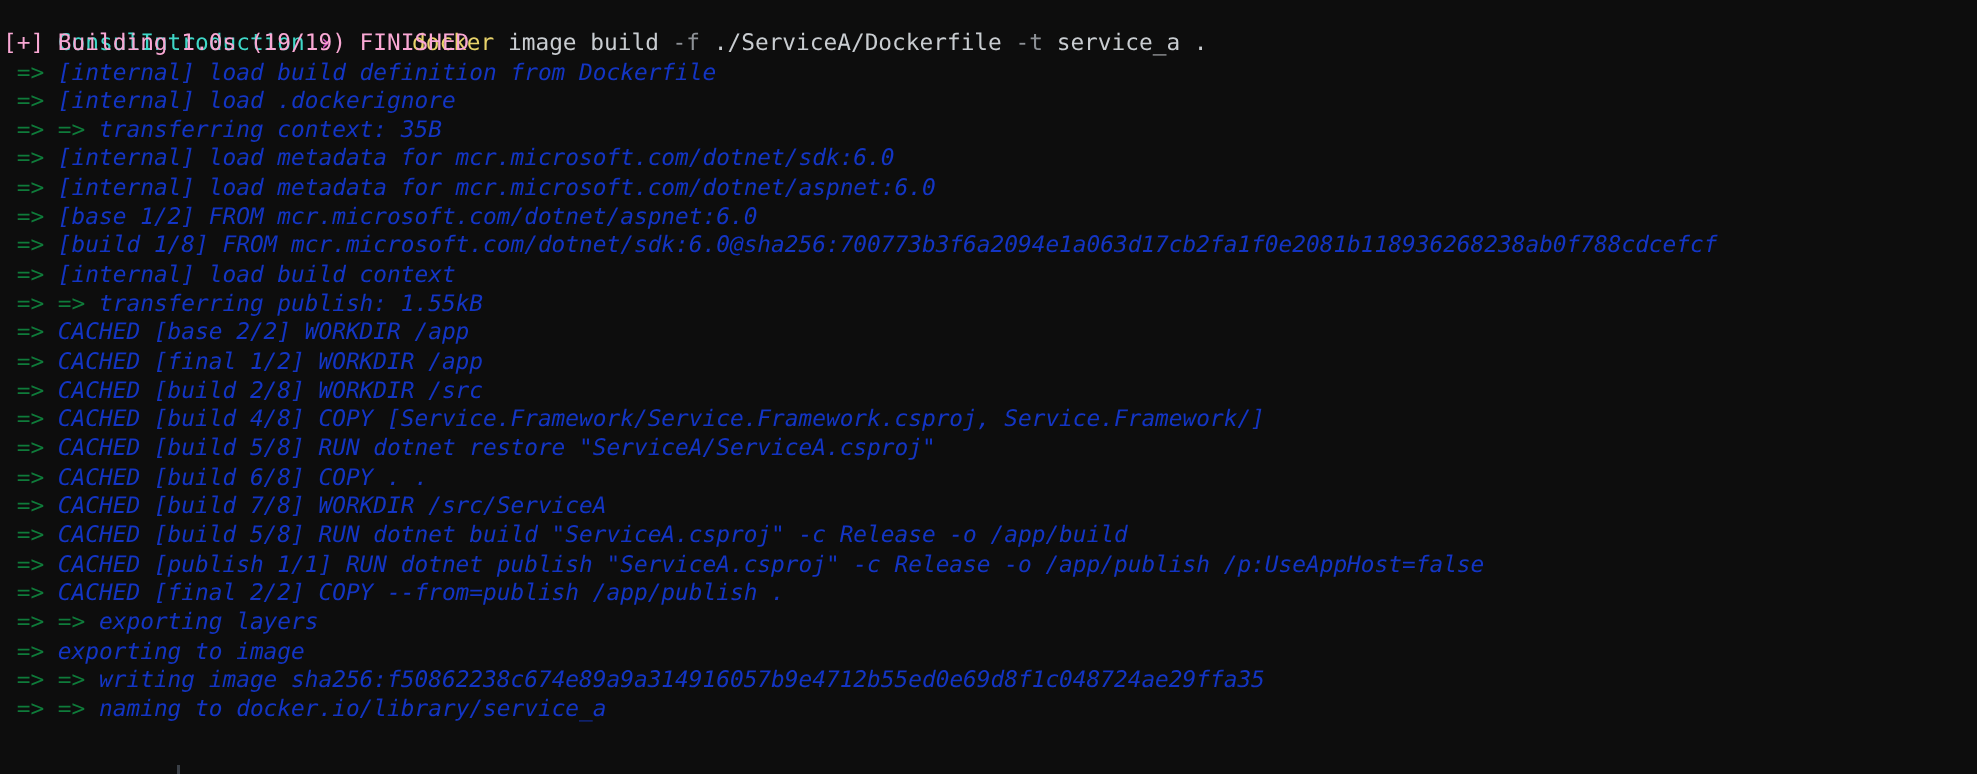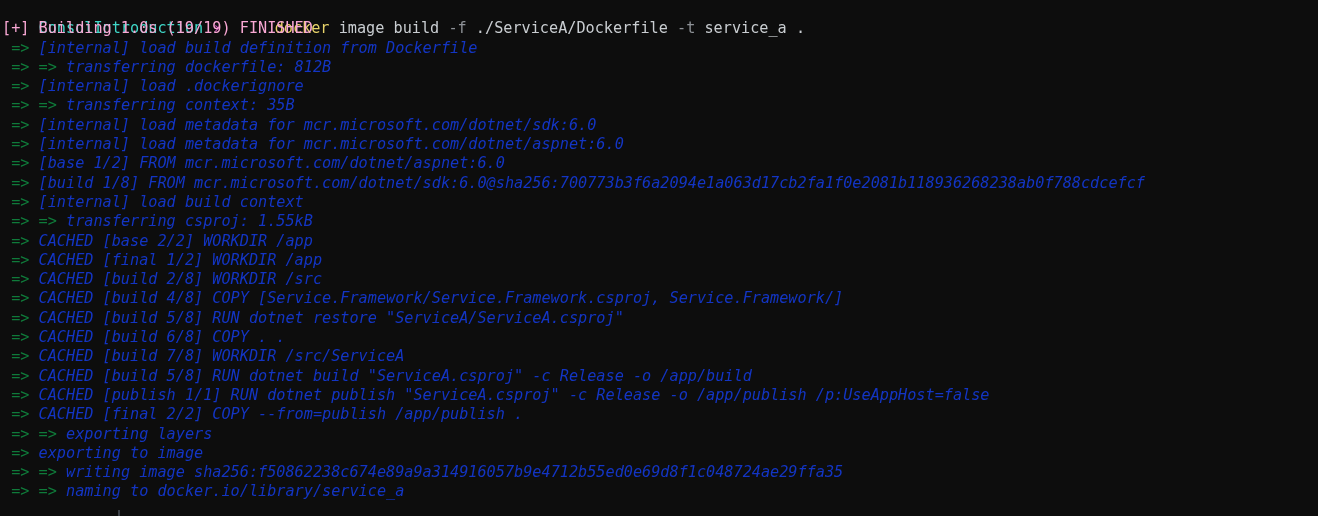--- a/index.html
+++ b/index.html
@@ -56,29 +56,28 @@
 <div id="terminal">
 
   <div class="line">
     <span class="seg c-dir">ConsulIntroduction</span><span class="seg c-arg"> </span><span class="seg c-chevron">›</span><span class="seg c-arg"> </span><span class="seg c-cmd">docker</span><span class="seg" id="prompt-args"><span class="seg c-arg"> image</span><span class="seg c-arg"> build</span><span class="seg c-flag"> -f</span><span class="seg c-arg"> ./ServiceA/Dockerfile</span><span class="seg c-flag"> -t</span><span class="seg c-arg"> service_a</span><span class="seg c-arg"> .</span></span>
   </div>
 
   <div class="line c-status">[+] Building 1.0s (19/19) FINISHED</div>
 
   <div id="build-log">
       <div class="line"><span class="seg c-arrow"> =&gt; </span><span class="seg c-body">[internal] load build definition from Dockerfile</span></div>
-      <div class="line"><span class="seg c-arrow"> =&gt; =&gt; </span><span class="seg c-body">transferring dockerfile: 812B</span></div>
       <div class="line"><span class="seg c-arrow"> =&gt; </span><span class="seg c-body">[internal] load .dockerignore</span></div>
       <div class="line"><span class="seg c-arrow"> =&gt; =&gt; </span><span class="seg c-body">transferring context: 35B</span></div>
       <div class="line"><span class="seg c-arrow"> =&gt; </span><span class="seg c-body">[internal] load metadata for mcr.microsoft.com/dotnet/sdk:6.0</span></div>
       <div class="line"><span class="seg c-arrow"> =&gt; </span><span class="seg c-body">[internal] load metadata for mcr.microsoft.com/dotnet/aspnet:6.0</span></div>
       <div class="line"><span class="seg c-arrow"> =&gt; </span><span class="seg c-body">[base 1/2] FROM mcr.microsoft.com/dotnet/aspnet:6.0</span></div>
       <div class="line"><span class="seg c-arrow"> =&gt; </span><span class="seg c-body">[build 1/8] FROM mcr.microsoft.com/dotnet/sdk:6.0@sha256:700773b3f6a2094e1a063d17cb2fa1f0e2081b118936268238ab0f788cdcefcf</span></div>
       <div class="line"><span class="seg c-arrow"> =&gt; </span><span class="seg c-body">[internal] load build context</span></div>
-      <div class="line"><span class="seg c-arrow"> =&gt; =&gt; </span><span class="seg c-body">transferring csproj: 1.55kB</span></div>
+      <div class="line"><span class="seg c-arrow"> =&gt; =&gt; </span><span class="seg c-body">transferring publish: 1.55kB</span></div>
       <div class="line"><span class="seg c-arrow"> =&gt; </span><span class="seg c-body">CACHED [base 2/2] WORKDIR /app</span></div>
       <div class="line"><span class="seg c-arrow"> =&gt; </span><span class="seg c-body">CACHED [final 1/2] WORKDIR /app</span></div>
       <div class="line"><span class="seg c-arrow"> =&gt; </span><span class="seg c-body">CACHED [build 2/8] WORKDIR /src</span></div>
       <div class="line"><span class="seg c-arrow"> =&gt; </span><span class="seg c-body">CACHED [build 4/8] COPY [Service.Framework/Service.Framework.csproj, Service.Framework/]</span></div>
       <div class="line"><span class="seg c-arrow"> =&gt; </span><span class="seg c-body">CACHED [build 5/8] RUN dotnet restore "ServiceA/ServiceA.csproj"</span></div>
       <div class="line"><span class="seg c-arrow"> =&gt; </span><span class="seg c-body">CACHED [build 6/8] COPY . .</span></div>
       <div class="line"><span class="seg c-arrow"> =&gt; </span><span class="seg c-body">CACHED [build 7/8] WORKDIR /src/ServiceA</span></div>
       <div class="line"><span class="seg c-arrow"> =&gt; </span><span class="seg c-body">CACHED [build 5/8] RUN dotnet build "ServiceA.csproj" -c Release -o /app/build</span></div>
       <div class="line"><span class="seg c-arrow"> =&gt; </span><span class="seg c-body">CACHED [publish 1/1] RUN dotnet publish "ServiceA.csproj" -c Release -o /app/publish /p:UseAppHost=false</span></div>
       <div class="line"><span class="seg c-arrow"> =&gt; </span><span class="seg c-body">CACHED [final 2/2] COPY --from=publish /app/publish .</span></div>

